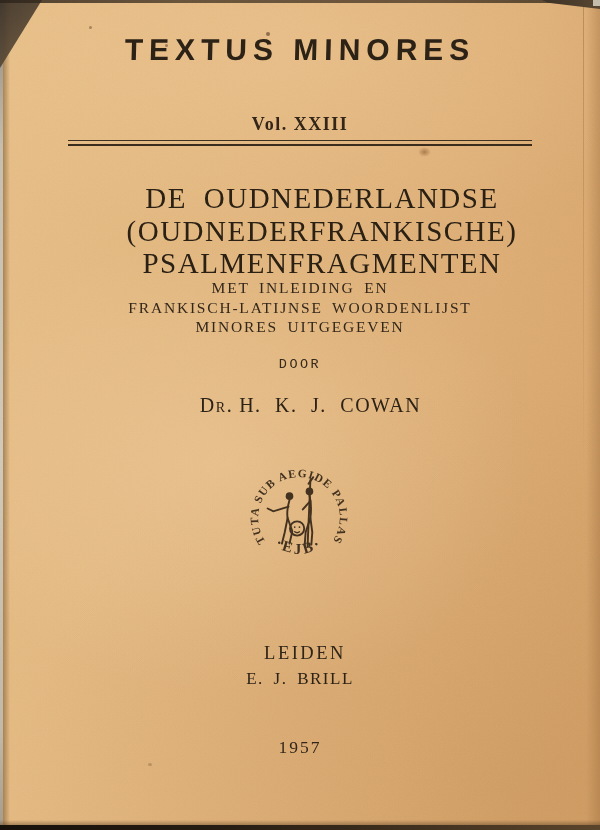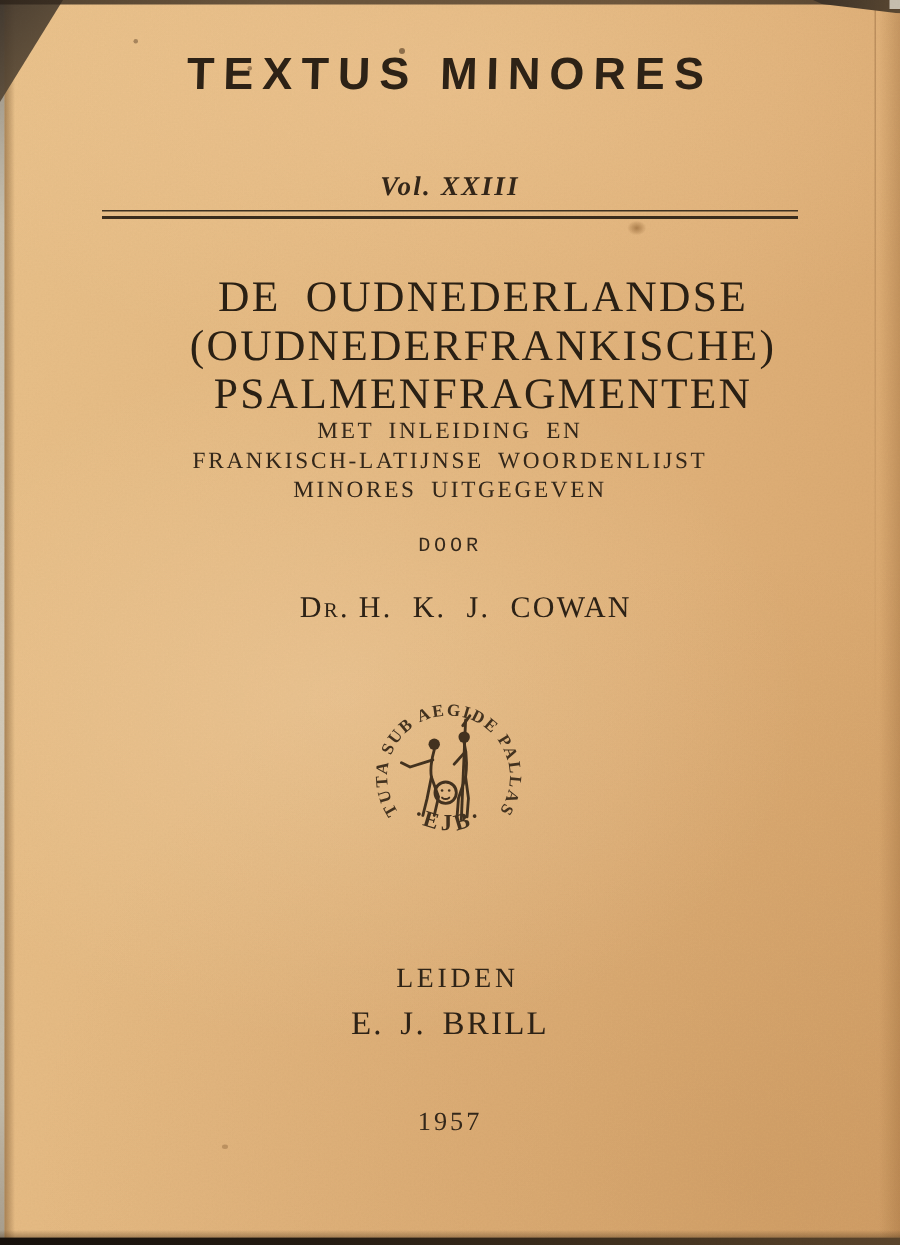--- a/index.html
+++ b/index.html
@@ -50,32 +50,32 @@
 
   
   .series-title{top:33px;
     font-family:"Liberation Sans","DejaVu Sans",sans-serif;
     font-weight:bold;font-size:30px;letter-spacing:6px;
     color:#2d2216;transform:skewX(-1.5deg);}
   .series-note{top:66px;line-height:14.5px;
     font-family:"Liberation Sans","DejaVu Sans",sans-serif;
     font-weight:bold;font-size:12.2px;letter-spacing:0.25px;word-spacing:2px;
     color:#382b1d;}
-  .volume{top:114px;font-weight:bold;font-size:18px;letter-spacing:1.5px;color:#332619;font-style:italic;}
+  .volume{top:114px;font-weight:bold;font-size:18px;letter-spacing:1.5px;color:#332619;}
   .double-rule{position:absolute;left:68px;width:464px;top:140px;height:3px;
     border-top:1.5px solid #3f3221;border-bottom:2.5px solid #3a2d1d;}
   .book-title{top:182px;font-size:29px;line-height:32.5px;
     letter-spacing:1.5px;word-spacing:8px;color:#2a2014;margin-left:44px;}
   .subtitle{top:278px;font-size:15.5px;line-height:19.5px;
     letter-spacing:1.8px;word-spacing:4px;color:#33271a;}
   .door{top:357px;font-size:13.5px;letter-spacing:2.5px;color:#35291c;font-family:Liberation Mono, monospace;}
   .author{top:394px;font-size:20px;letter-spacing:1.5px;word-spacing:7px;color:#2d2216;}
   .author .prefix{font-variant:small-caps;margin-right:6px;margin-left:21px;}
   .imprint-city{top:643px;font-size:18.5px;letter-spacing:2.5px;color:#2f2417;margin-left:10px;}
-  .imprint-pub{top:669px;font-size:22px;letter-spacing:1.5px;word-spacing:4px;color:#2d2216;}
+  .imprint-pub{top:669px;font-size:17px;letter-spacing:1.5px;word-spacing:4px;color:#2d2216;}
   .imprint-year{top:699px;font-size:17.5px;letter-spacing:2px;color:#33271a;
     font-feature-settings:"onum";margin-top:38px;}
 
   .emblem{position:absolute;left:242px;top:461px;width:114px;height:114px;}
   .emblem text{font-family:"Liberation Serif","DejaVu Serif",serif;fill:#43321f;}
 </style>
 </head>
 <body>
 
 <div id="page">

